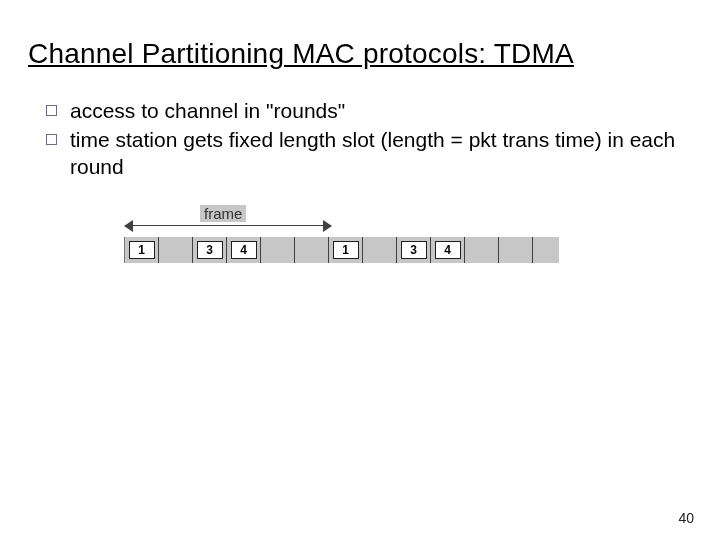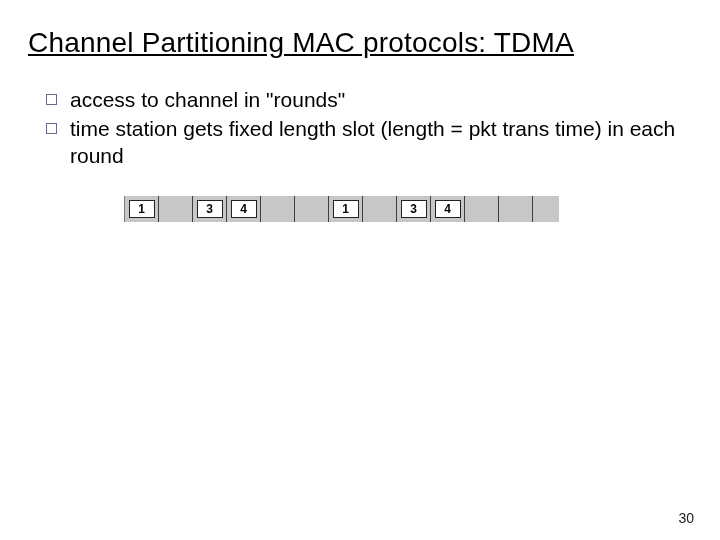--- a/index.html
+++ b/index.html
@@ -6,21 +6,21 @@
     margin: 0;
     padding: 0;
     width: 720px;
     height: 540px;
     background: #fff;
     font-family: "Trebuchet MS", "Gill Sans", "Lucida Sans", sans-serif;
     color: #000;
   }
   .slide {
     box-sizing: border-box;
-    padding: 21px 28px 10px 28px;
+    padding: 32px 28px 10px 28px;
     width: 720px;
     height: 540px;
     position: relative;
   }
   .title {
     font-size: 28px;
     font-weight: 400;
     text-decoration: underline;
     letter-spacing: 0.2px;
     margin: 6px 0 28px 0;
@@ -138,20 +138,28 @@
 
   <div class="title">Channel Partitioning MAC protocols: TDMA</div>
 
 
   <ul class="bullets">
     <li>access to channel in "rounds"</li>
     <li>time station gets fixed length slot (length = pkt trans time) in each round</li>
   </ul>
 
   <div class="diagram">
+    <div class="frame-label-row">
+      <div class="frame-double-arrow">
+        <span class="arrow-left"></span>
+        <span class="dbl-line"></span>
+        <span class="arrow-right"></span>
+      </div>
+      <span class="frame-text">frame</span>
+    </div>
     <div class="slot-row" id="slot-row">
         <div class="slot">
           <div class="pkt">1</div>
         </div>
         <div class="slot"></div>
         <div class="slot">
           <div class="pkt">3</div>
         </div>
         <div class="slot">
           <div class="pkt">4</div>
@@ -167,15 +175,15 @@
         </div>
         <div class="slot">
           <div class="pkt">4</div>
         </div>
         <div class="slot"></div>
         <div class="slot"></div>
         <div class="slot tail"></div>
       </div>
   </div>
 
-  <div class="pagenum">30</div>
+  <div class="pagenum">40</div>
 
 </div>
 
 </body></html>

